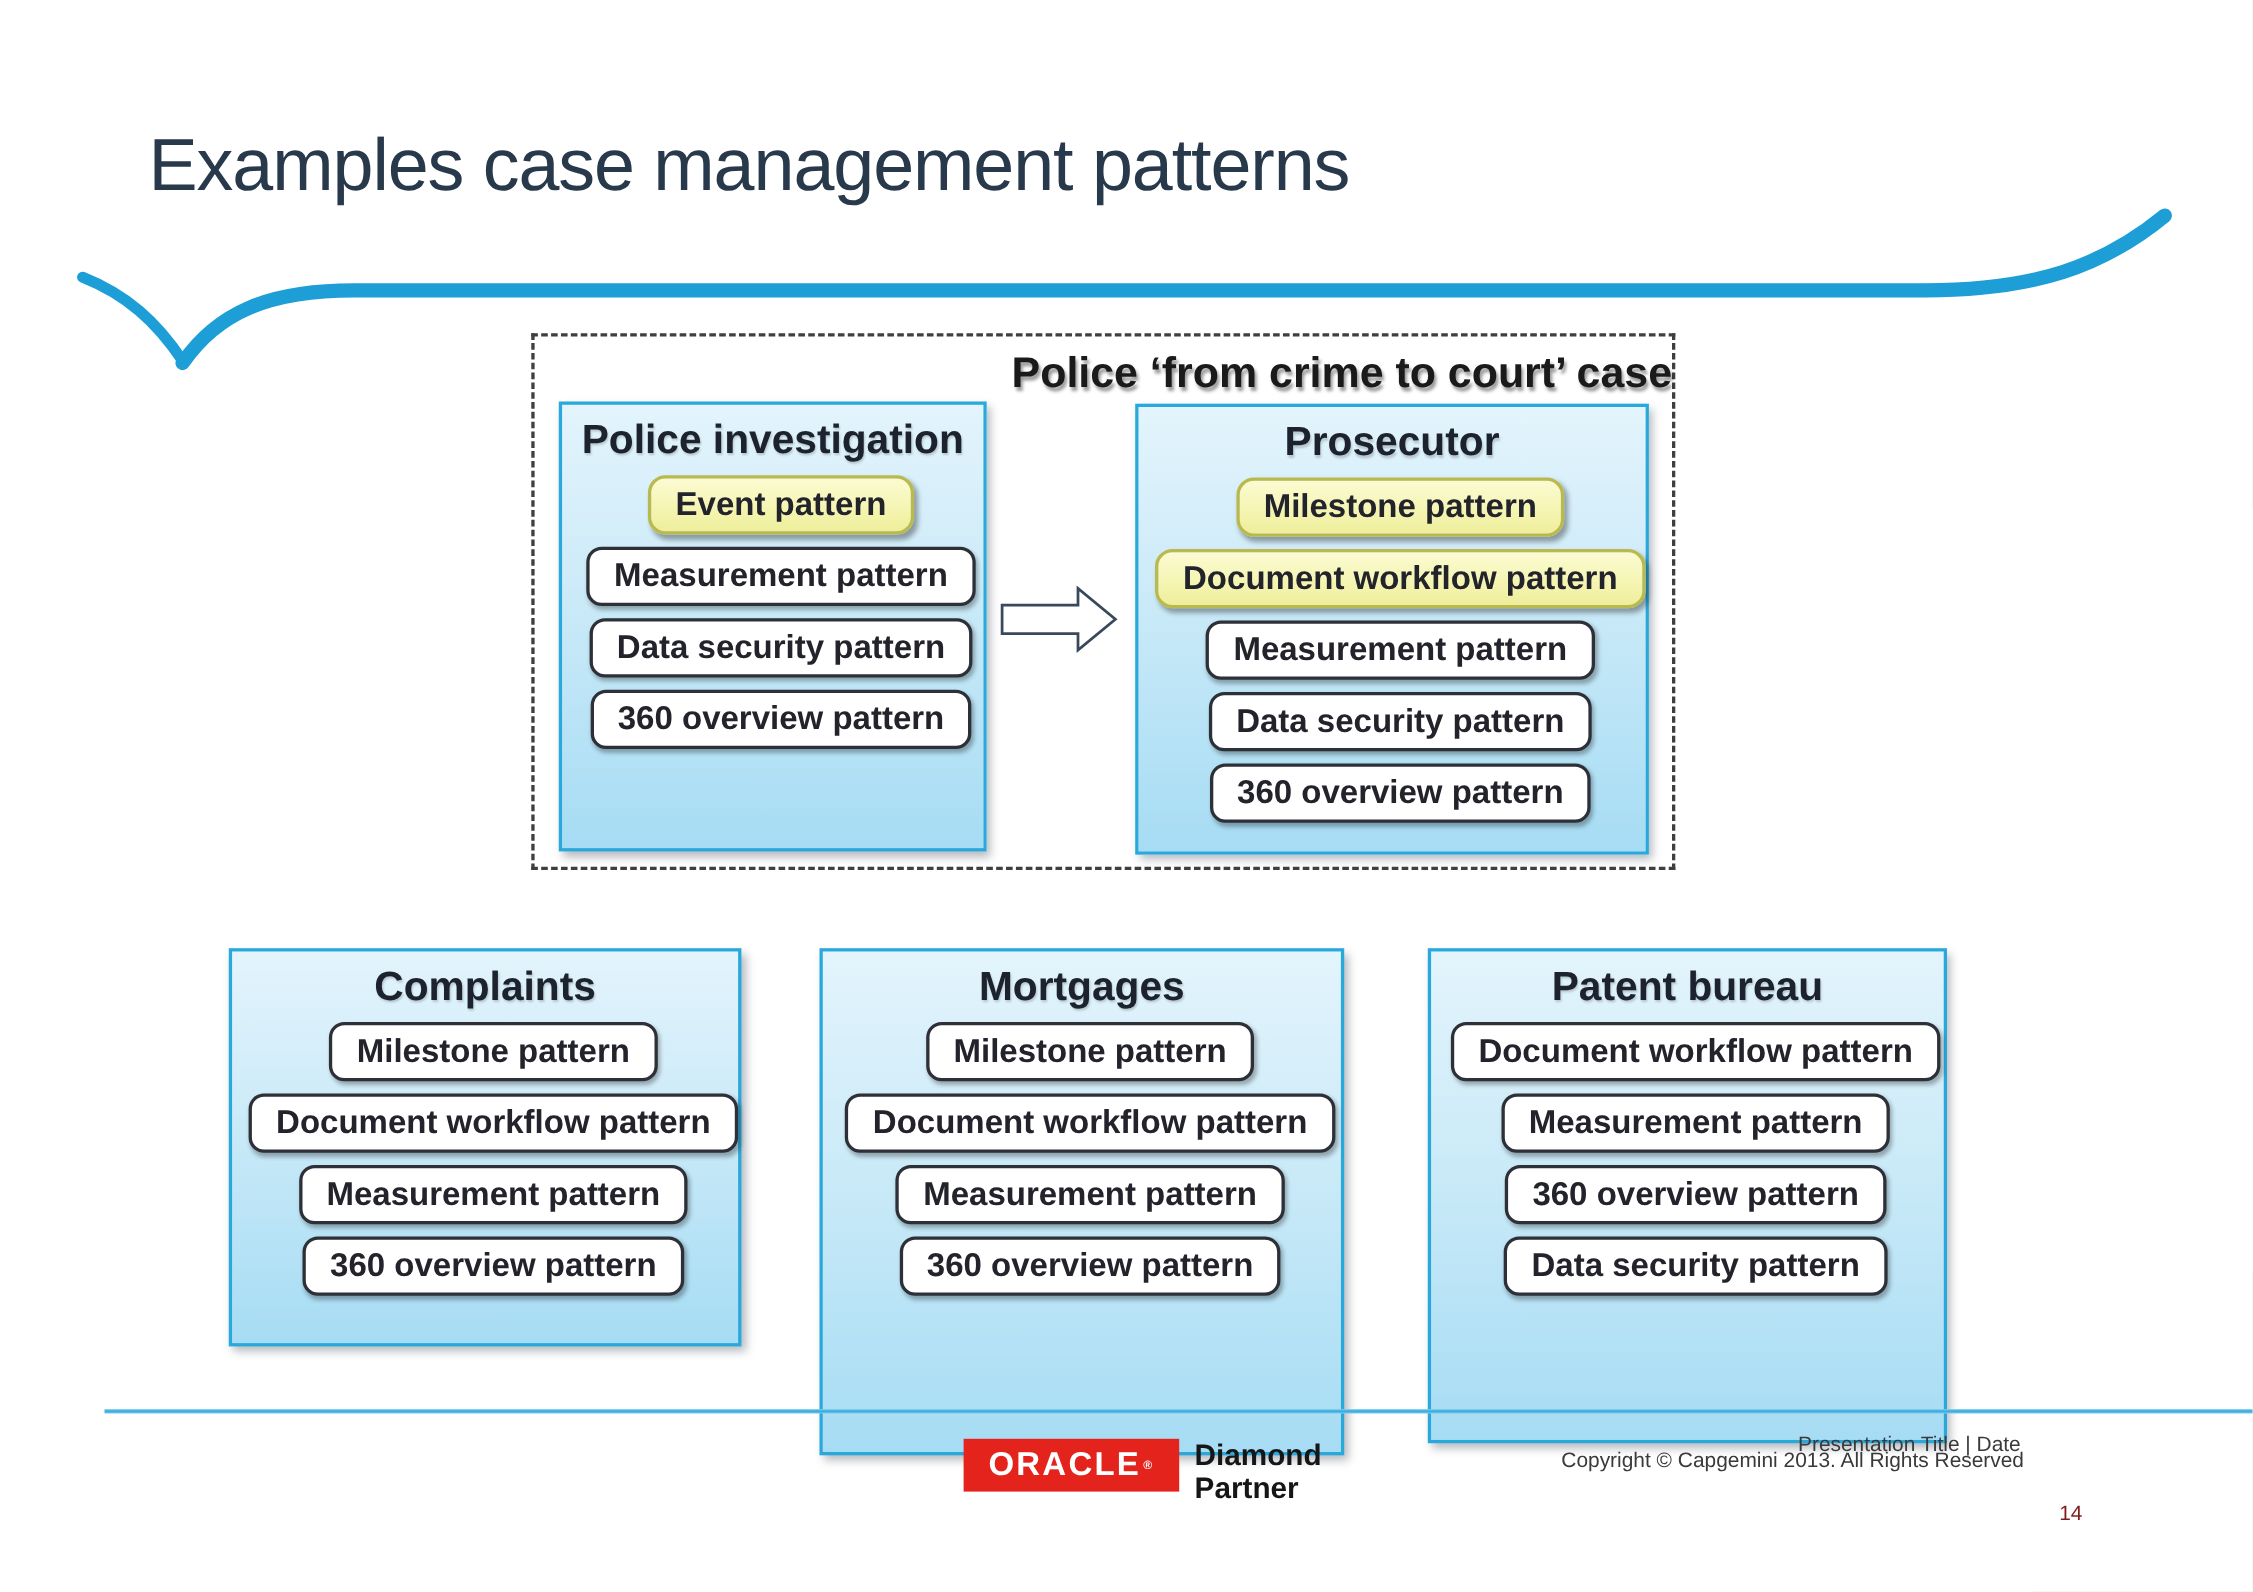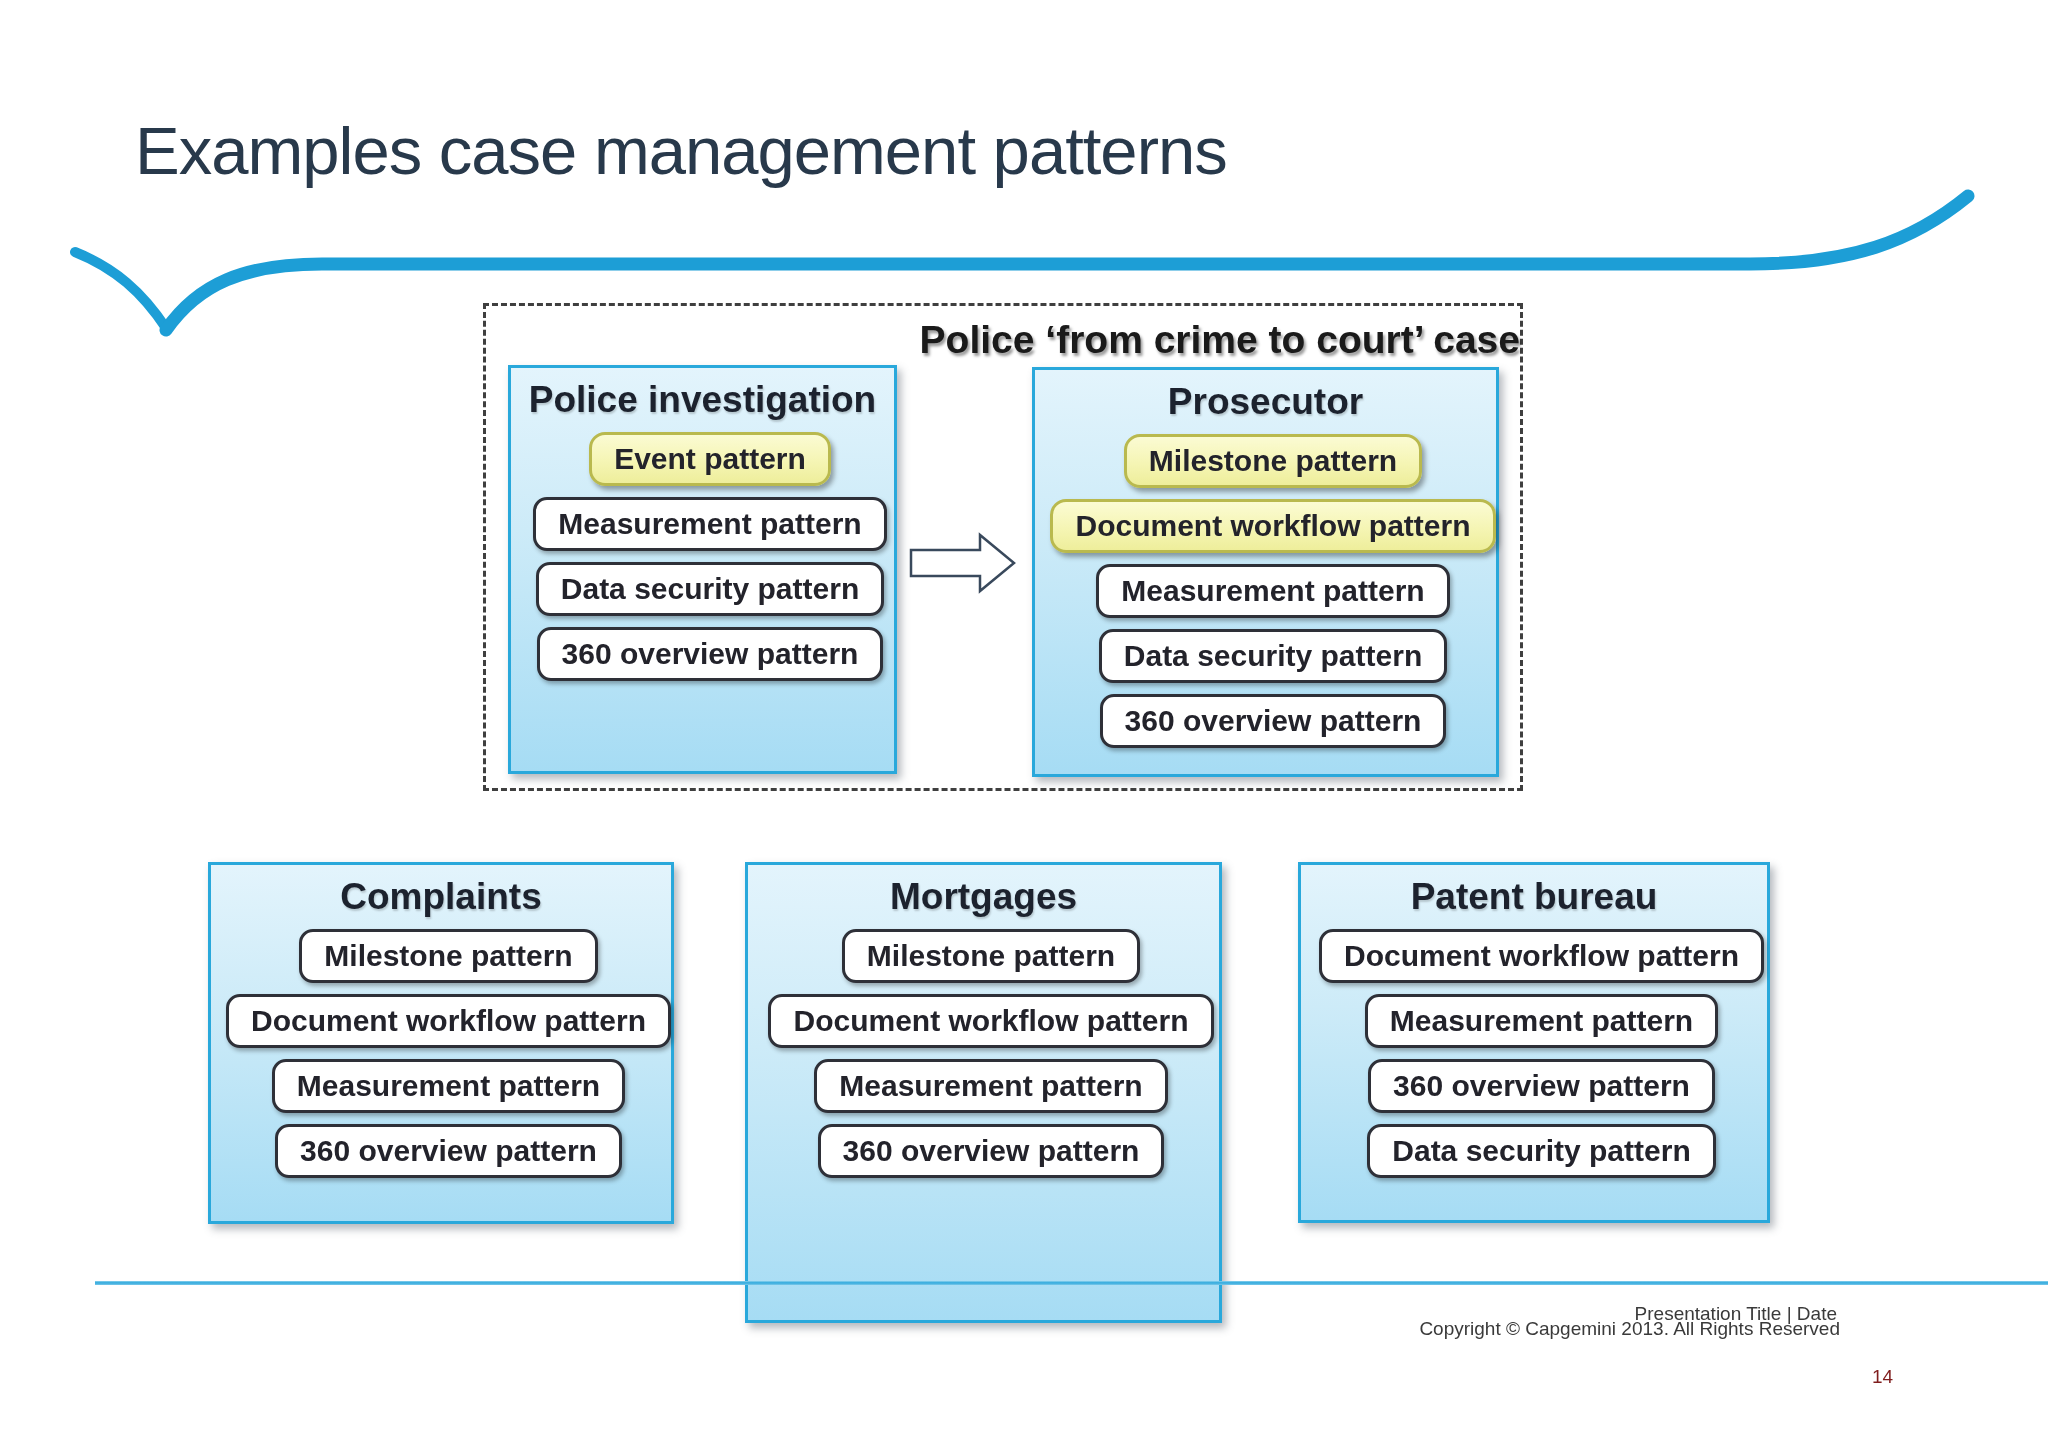--- a/index.html
+++ b/index.html
@@ -49,21 +49,21 @@
   }
   .pill.yellow {
     background: linear-gradient(180deg, #fbfbd3 0%, #f5f5b4 55%, #eeee9b 100%);
     border-color: #b9b94e; border-radius: 16px;
     box-shadow: 3px 4px 5px rgba(0,0,0,0.35);
   }
   #box-police      { left: 508px;  top: 365px; width: 389px; height: 409px; }
   #box-prosecutor  { left: 1032px; top: 367px; width: 467px; height: 410px; }
   #box-complaints  { left: 208px;  top: 862px; width: 466px; height: 362px; }
   #box-mortgages   { left: 745px;  top: 862px; width: 477px; height: 461px; }
-  #box-patent      { left: 1298px; top: 862px; width: 472px; height: 361px; }
+  #box-patent      { left: 1298px; top: 862px; width: 472px; height: 450px; }
   .arrow { position: absolute; left: 906px; top: 529px; }
   
   .footer-line {
     position: absolute; left: 95px; top: 1281px; width: 1953px; height: 4px;
     background: linear-gradient(180deg,#8ed2ee 0%, #2fa9dd 45%, #7cc9ea 100%);
   }
   .cap-logo { position: absolute; left: 138px; top: 1300px; width: 272px; }
   .cap-top { display: flex; align-items: flex-end; gap: 6px; border-bottom: 3px solid #1173b9; padding-bottom: 2px; }
   .cap-wordmark {
     font-family: "Liberation Serif", serif; font-size: 46px; line-height: 44px; font-weight: 400;
@@ -153,18 +153,28 @@
         <div class="pill">Document workflow pattern</div>
         <div class="pill">Measurement pattern</div>
         <div class="pill">360 overview pattern</div>
         <div class="pill">Data security pattern</div>
       </div>
   </div>
 
   <div class="footer-line"></div>
 
 
+  <div class="oracle-logo">
+    <div class="oracle-box">
+      <span>ORACLE</span>
+      <sup>®</sup>
+    </div>
+    <div class="oracle-partner">
+      <div>Diamond</div>
+      <div>Partner</div>
+    </div>
+  </div>
 
   <div class="meta-line">Presentation Title | Date</div>
   <div class="copy-line">Copyright © Capgemini 2013. All Rights Reserved</div>
   <div class="page-num">14</div>
 
 </div>
 
 </body></html>

